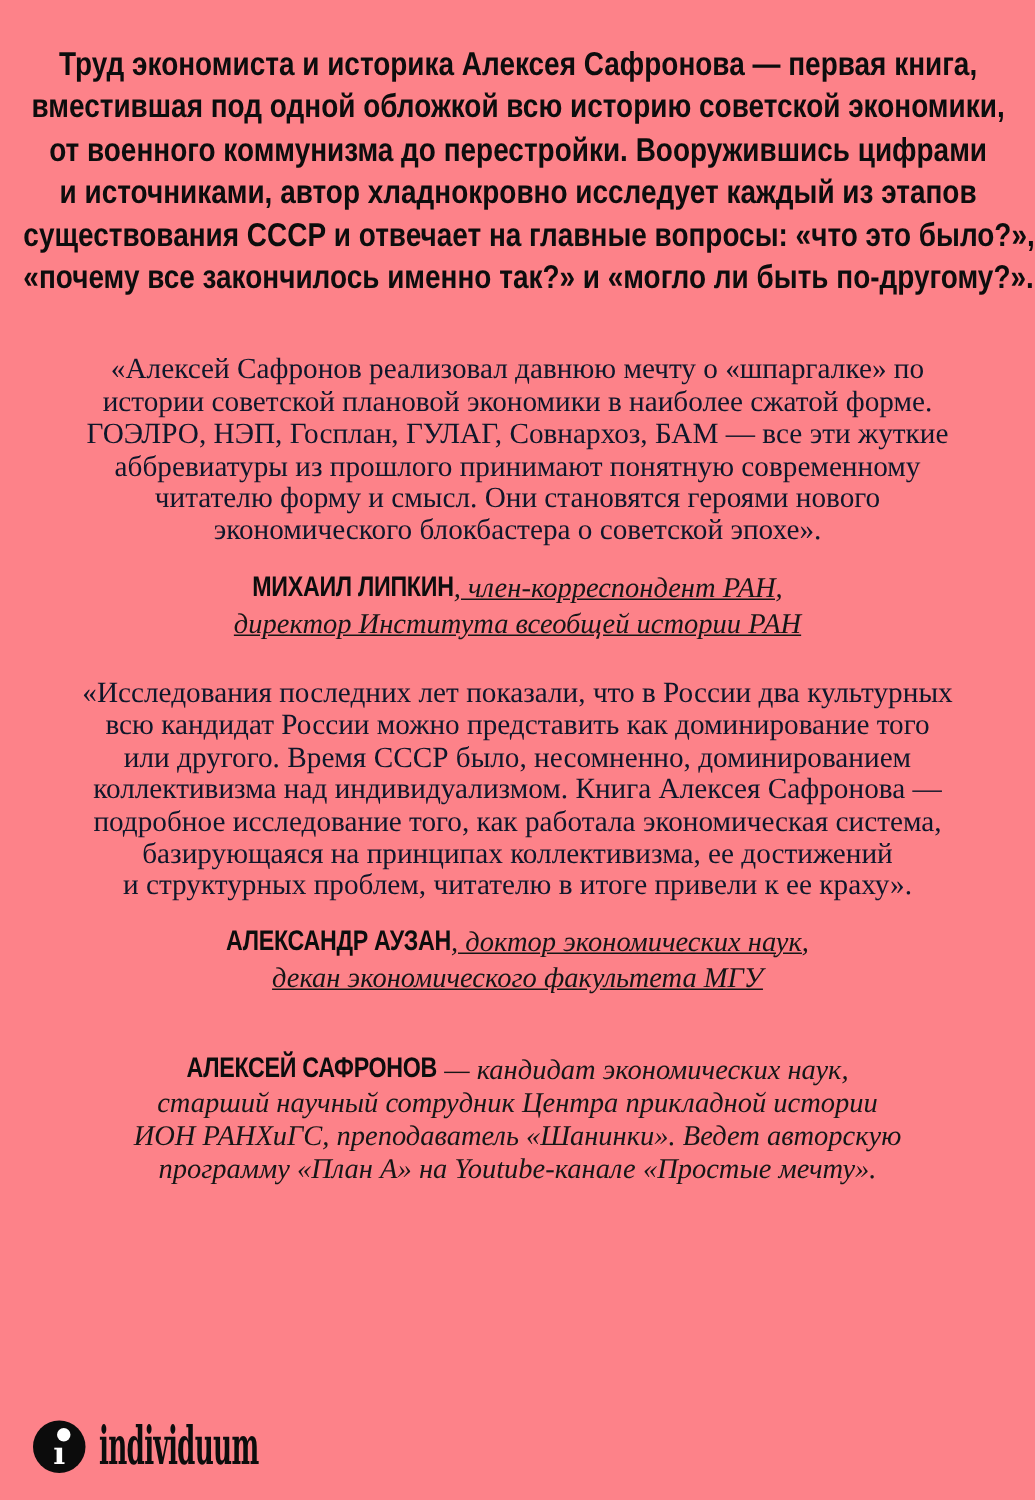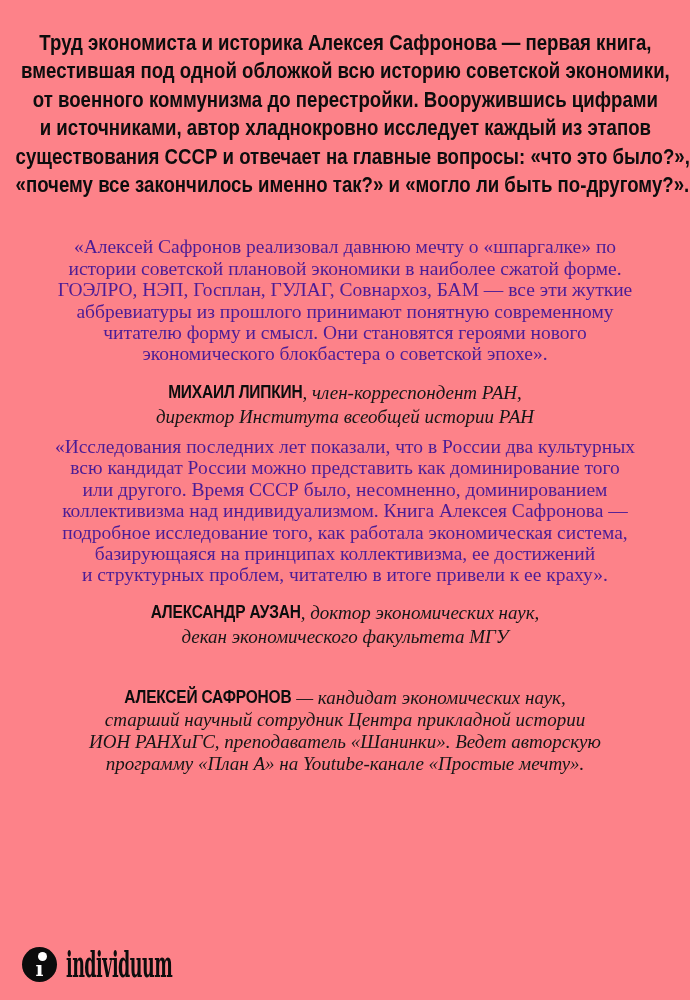--- a/index.html
+++ b/index.html
@@ -29,28 +29,28 @@
     line-height: 28.4px;
     text-align: center;
     color: #0d0d0d;
   }
   .headline-inner div { white-space: nowrap; }
 
   
   .quote {
     font-size: 19.5px;
     line-height: 21.4px;
-    color: #4c1d95;
+    color: #0f172a;
   }
   .quote div { white-space: nowrap; }
   .quote-1 { margin-top: 37px; }
-  .quote-2 { margin-top: 8px; }
+  .quote-2 { margin-top: 24px; }
 
   
-  .attribution { line-height: 23px; }
+  .attribution { line-height: 23px; text-decoration: underline; }
   .attribution-1 { margin-top: 16px; }
   .attribution-2 { margin-top: 15px; }
   .attr-name {
     font-family: "Liberation Sans", sans-serif;
     font-weight: 700;
     font-size: 15.5px;
     letter-spacing: -0.2px;
     display: inline-block;
     transform: scaleY(1.22);
     transform-origin: 50% 86%;

